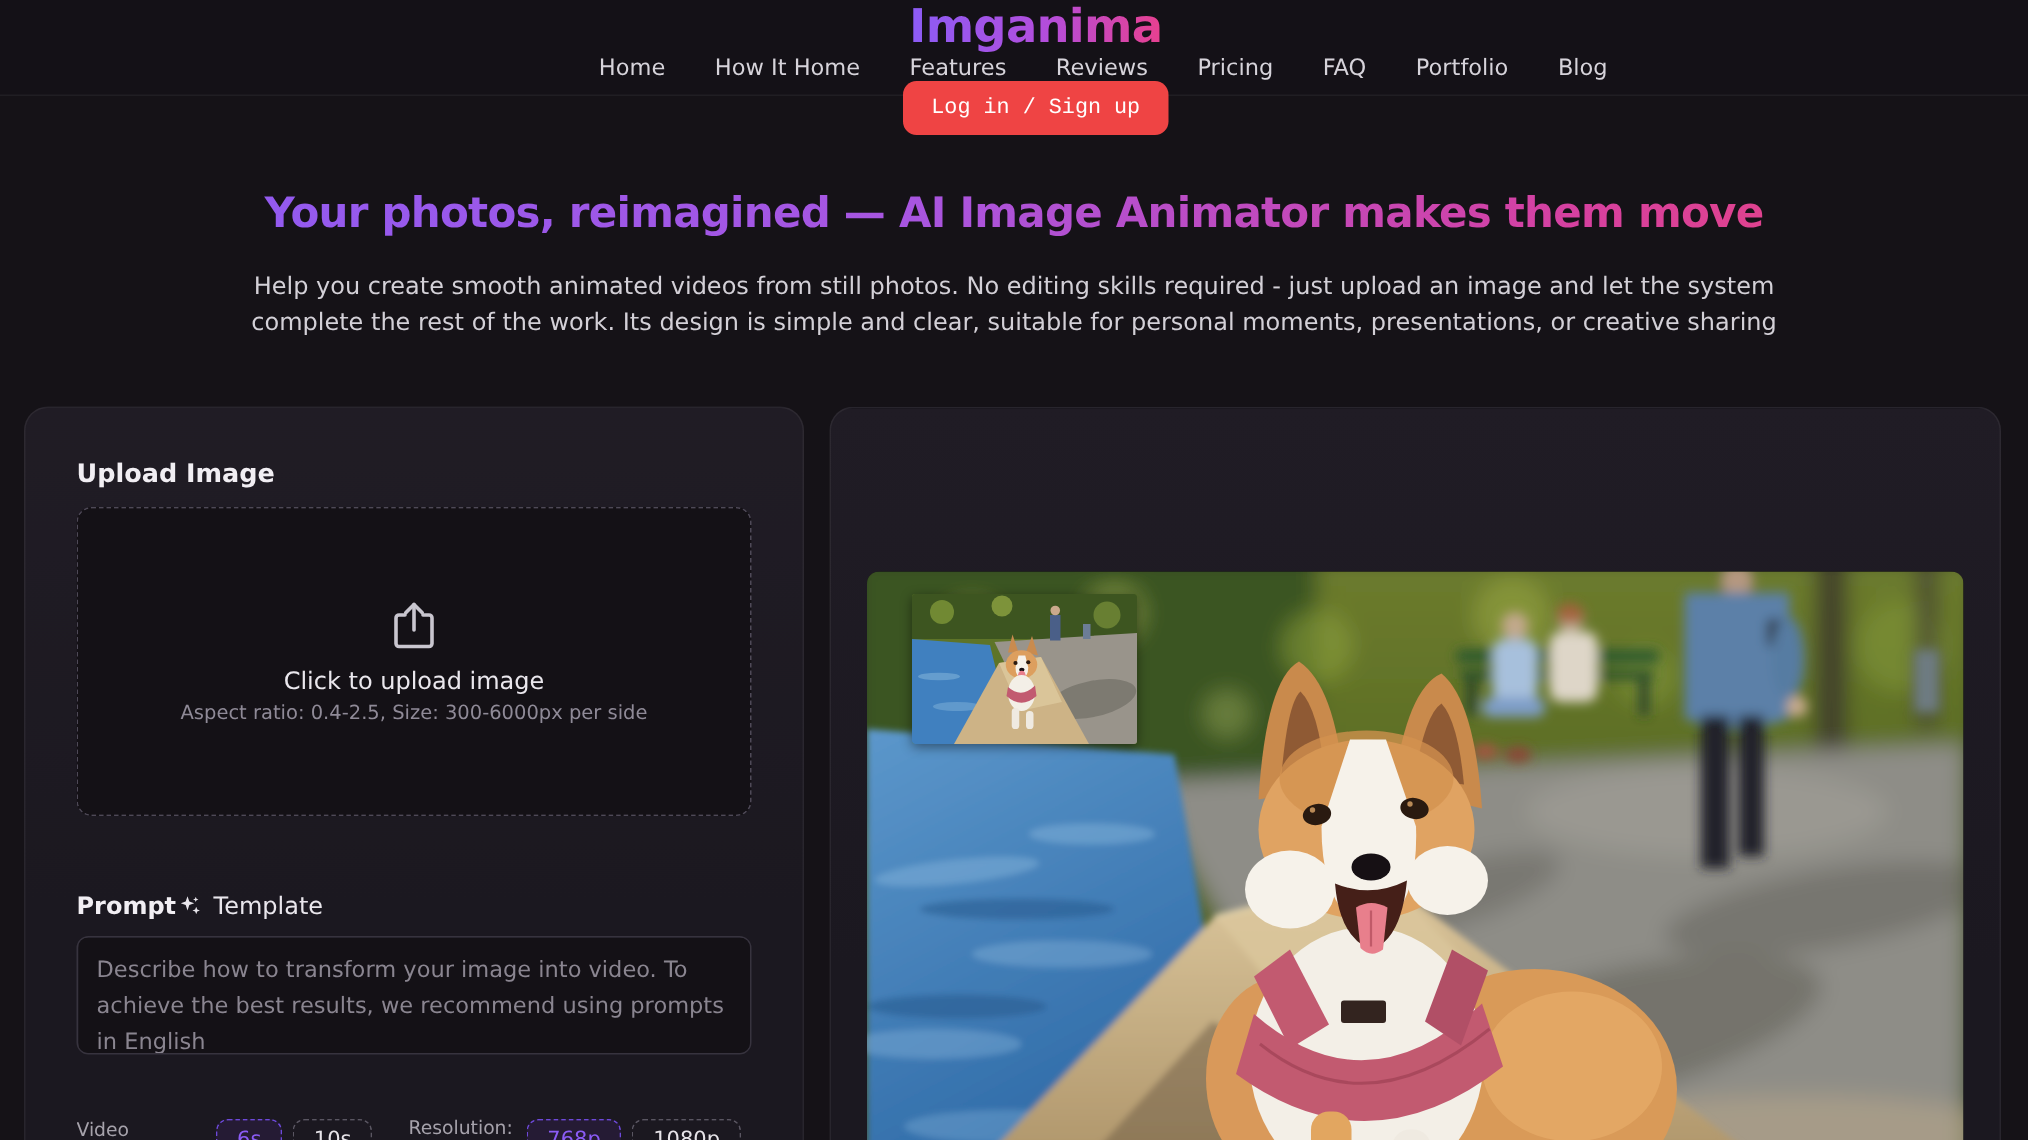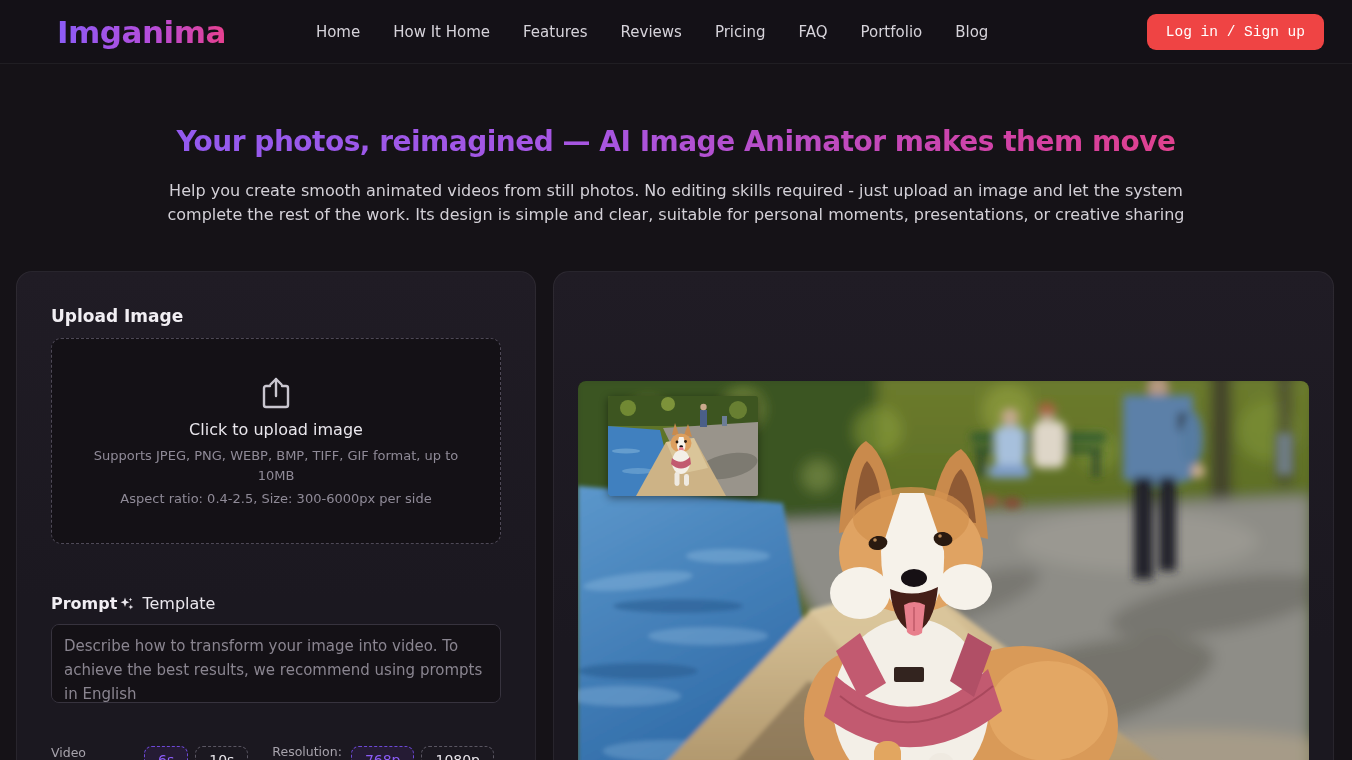--- a/index.html
+++ b/index.html
@@ -7,20 +7,21 @@
   body {
     background:#151217;
     font-family:"DejaVu Sans","Liberation Sans",sans-serif;
     color:#e8e5ea;
   }
   
   .nav {
     height:64px; display:flex; align-items:center;
     padding:0 28px 0 57px; background:#141117;
     border-bottom:1px solid rgba(255,255,255,0.055);
+    flex-direction:column;
   }
   .logo {
     font-size:31px; font-weight:bold; letter-spacing:-0.5px;
     background:linear-gradient(90deg,#8b5cf6 0%,#b44ddb 55%,#e8408f 100%);
     -webkit-background-clip:text; background-clip:text; color:transparent;
   }
   .nav-links { display:flex; gap:33px; margin-left:90px; flex:1; }
   .nav-links a { color:#d6d3da; text-decoration:none; font-size:15px; }
   .auth-btn {
     background:#ef4444; color:#fff; border:none; cursor:pointer;
@@ -126,21 +127,20 @@
 
     <div class="upload-box">
       <span class="icon">
         <svg width="30" height="34" viewBox="0 0 30 34" fill="none" stroke="#c9c6cf" stroke-width="2.4" stroke-linecap="round" stroke-linejoin="round">
           <path d="M9 10 H5 a2 2 0 0 0 -2 2 v17 a2 2 0 0 0 2 2 h20 a2 2 0 0 0 2 -2 V12 a2 2 0 0 0 -2 -2 h-4"></path>
           <path d="M15 20 V3"></path>
           <path d="M9.5 8.5 L15 3 L20.5 8.5"></path>
         </svg>
       </span>
       <div class="upload-cta">Click to upload image</div>
-      <div class="upload-hint">Supports JPEG, PNG, WEBP, BMP, TIFF, GIF format, up to 10MB</div>
       <div class="upload-hint2">Aspect ratio: 0.4-2.5, Size: 300-6000px per side</div>
     </div>
 
     <div class="prompt-row">
       <div class="section-h" style="font-size:16px">Prompt</div>
       <button class="template-btn">
         <span class="icon">
           <svg width="16" height="16" viewBox="0 0 16 16" fill="#e9e6ec">
             <path d="M6 1.5 L7.2 5 L10.5 6.2 L7.2 7.4 L6 11 L4.8 7.4 L1.5 6.2 L4.8 5 Z"></path>
             <path d="M11.8 8.5 L12.5 10.3 L14.3 11 L12.5 11.7 L11.8 13.5 L11.1 11.7 L9.3 11 L11.1 10.3 Z"></path>

